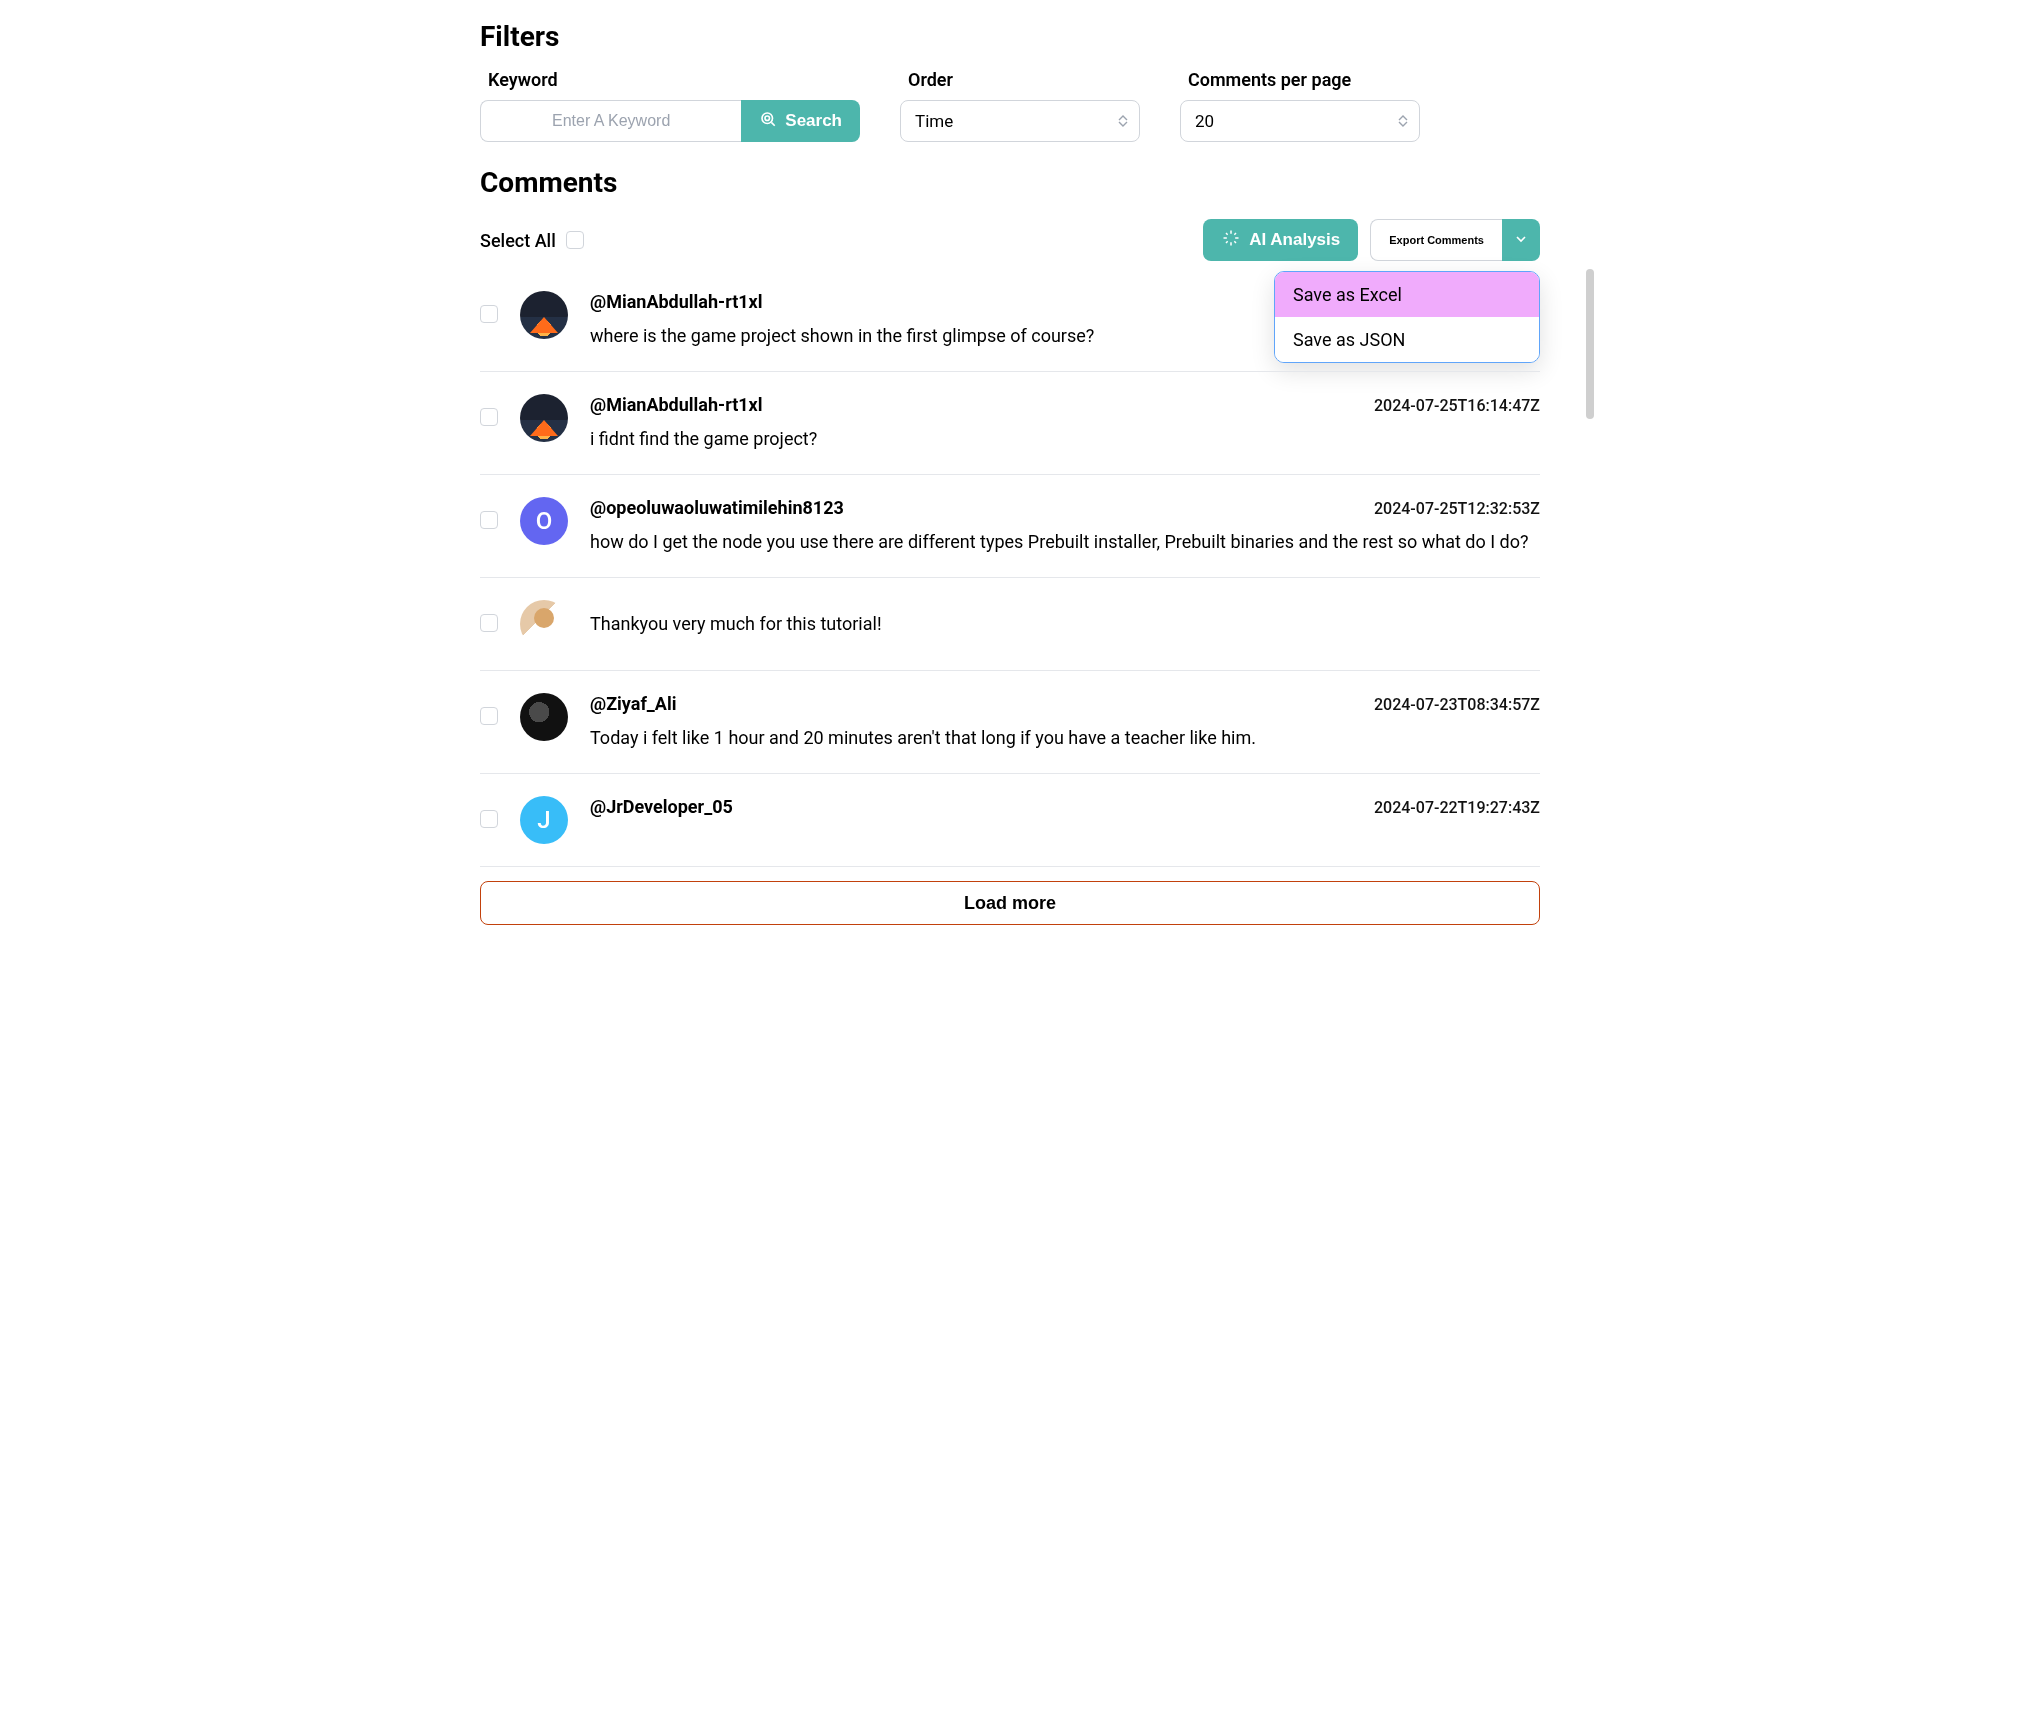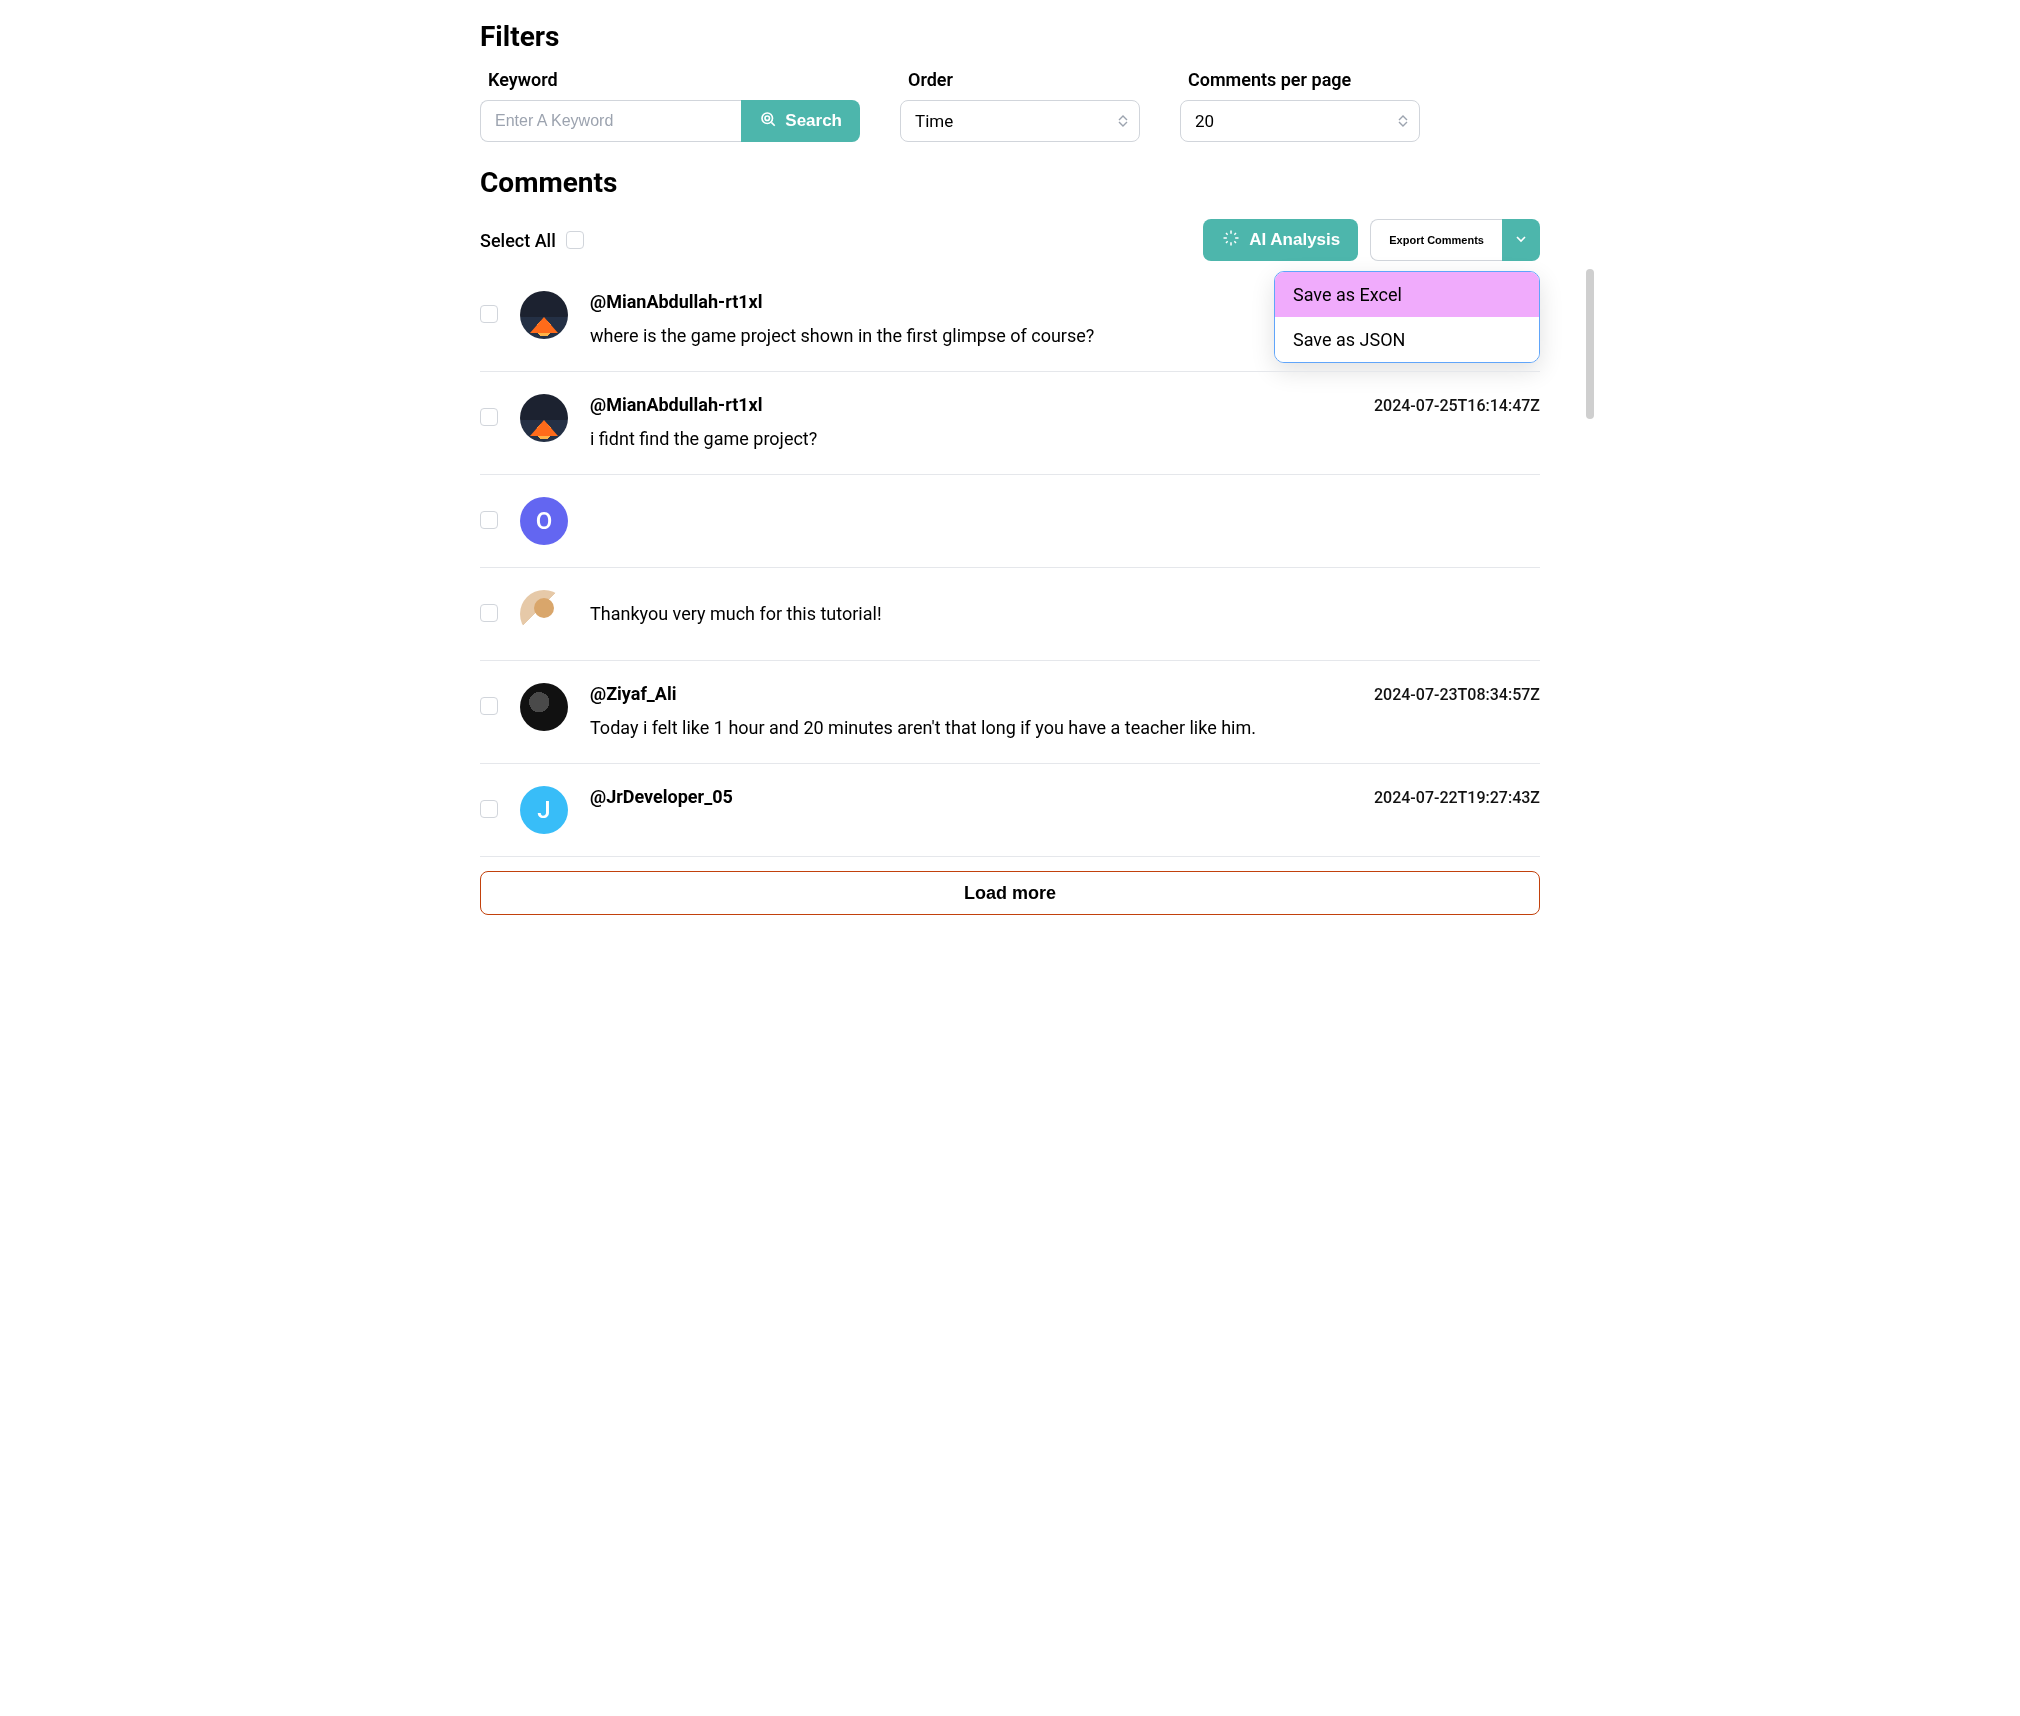--- a/index.html
+++ b/index.html
@@ -6,21 +6,21 @@
   body { font-family: -apple-system, BlinkMacSystemFont, "Segoe UI", Roboto, Arial, sans-serif; background:#fff; color:#000; }
   .page { width:1180px; margin:0 auto; padding:20px 60px 40px 60px; }
   h2.filters-title { font-size:28px; font-weight:700; margin-bottom:16px; }
   .filter-row { display:flex; gap:40px; margin-bottom:24px; }
   .filter-block { display:flex; flex-direction:column; }
   .filter-block.kw { flex:0 0 380px; }
   .filter-block.ord { flex:0 0 240px; }
   .filter-block.cpp { flex:0 0 240px; }
   .filter-label { font-size:18px; font-weight:600; margin-bottom:10px;margin-left:8px; }
   .input-group { display:flex; }
-  .kw-input { flex:1; height:42px; border:1px solid #d1d5db; border-right:none; border-radius:8px 0 0 8px; padding:0 14px; font-size:16px; color:#0c4a6e; }
+  .kw-input { flex:1; height:42px; border:1px solid #d1d5db; border-right:none; border-radius:8px 0 0 8px; padding:0 14px; font-size:16px; color:#0c4a6e;text-align:center; }
   .kw-input::placeholder { color:#9ca3af; }
   .search-btn { display:flex; align-items:center; gap:8px; background:#4db6ac; color:#fff; border:none; height:42px; padding:0 18px; border-radius:0 8px 8px 0; font-size:17px; font-weight:600; cursor:pointer; }
   .search-btn svg { width:18px; height:18px; }
   .select-wrap { position:relative; width:100%; }
   .select-wrap select, .select-display { width:100%; height:42px; border:1px solid #d1d5db; border-radius:8px; padding:0 36px 0 14px; font-size:17px; background:#fff; appearance:none; display:flex; align-items:center; }
   .select-caret { position:absolute; right:12px; top:50%; transform:translateY(-50%); color:#9ca3af; pointer-events:none; display:flex; flex-direction:column; gap:0; }
   .select-caret svg { width:10px; height:6px; display:block; }
 
   h2.comments-title { font-size:28px; font-weight:700; margin-bottom:20px; }
   .toolbar-row { display:flex; align-items:center; margin-bottom:8px; }
@@ -168,20 +168,27 @@
           <div class="comment-head">
             <span class="username">@MianAbdullah-rt1xl</span>
             <span class="timestamp">2024-07-25T16:14:47Z</span>
           </div>
           <div class="comment-text">i fidnt find the game project?</div>
         </div>
       </div>
       <div class="comment">
         <span class="checkbox"></span>
         <div class="avatar av-letter-o">O</div>
+        <div class="comment-body">
+          <div class="comment-head">
+            <span class="username">@opeoluwaoluwatimilehin8123</span>
+            <span class="timestamp">2024-07-25T12:32:53Z</span>
+          </div>
+          <div class="comment-text">how do I get the node you use there are different types Prebuilt installer, Prebuilt binaries and the rest so what do I do?</div>
+        </div>
       </div>
       <div class="comment">
         <span class="checkbox"></span>
         <div class="avatar av-photo"></div>
         <div class="comment-body">
           <div class="comment-text">Thankyou very much for this tutorial!</div>
         </div>
       </div>
       <div class="comment">
         <span class="checkbox"></span>

